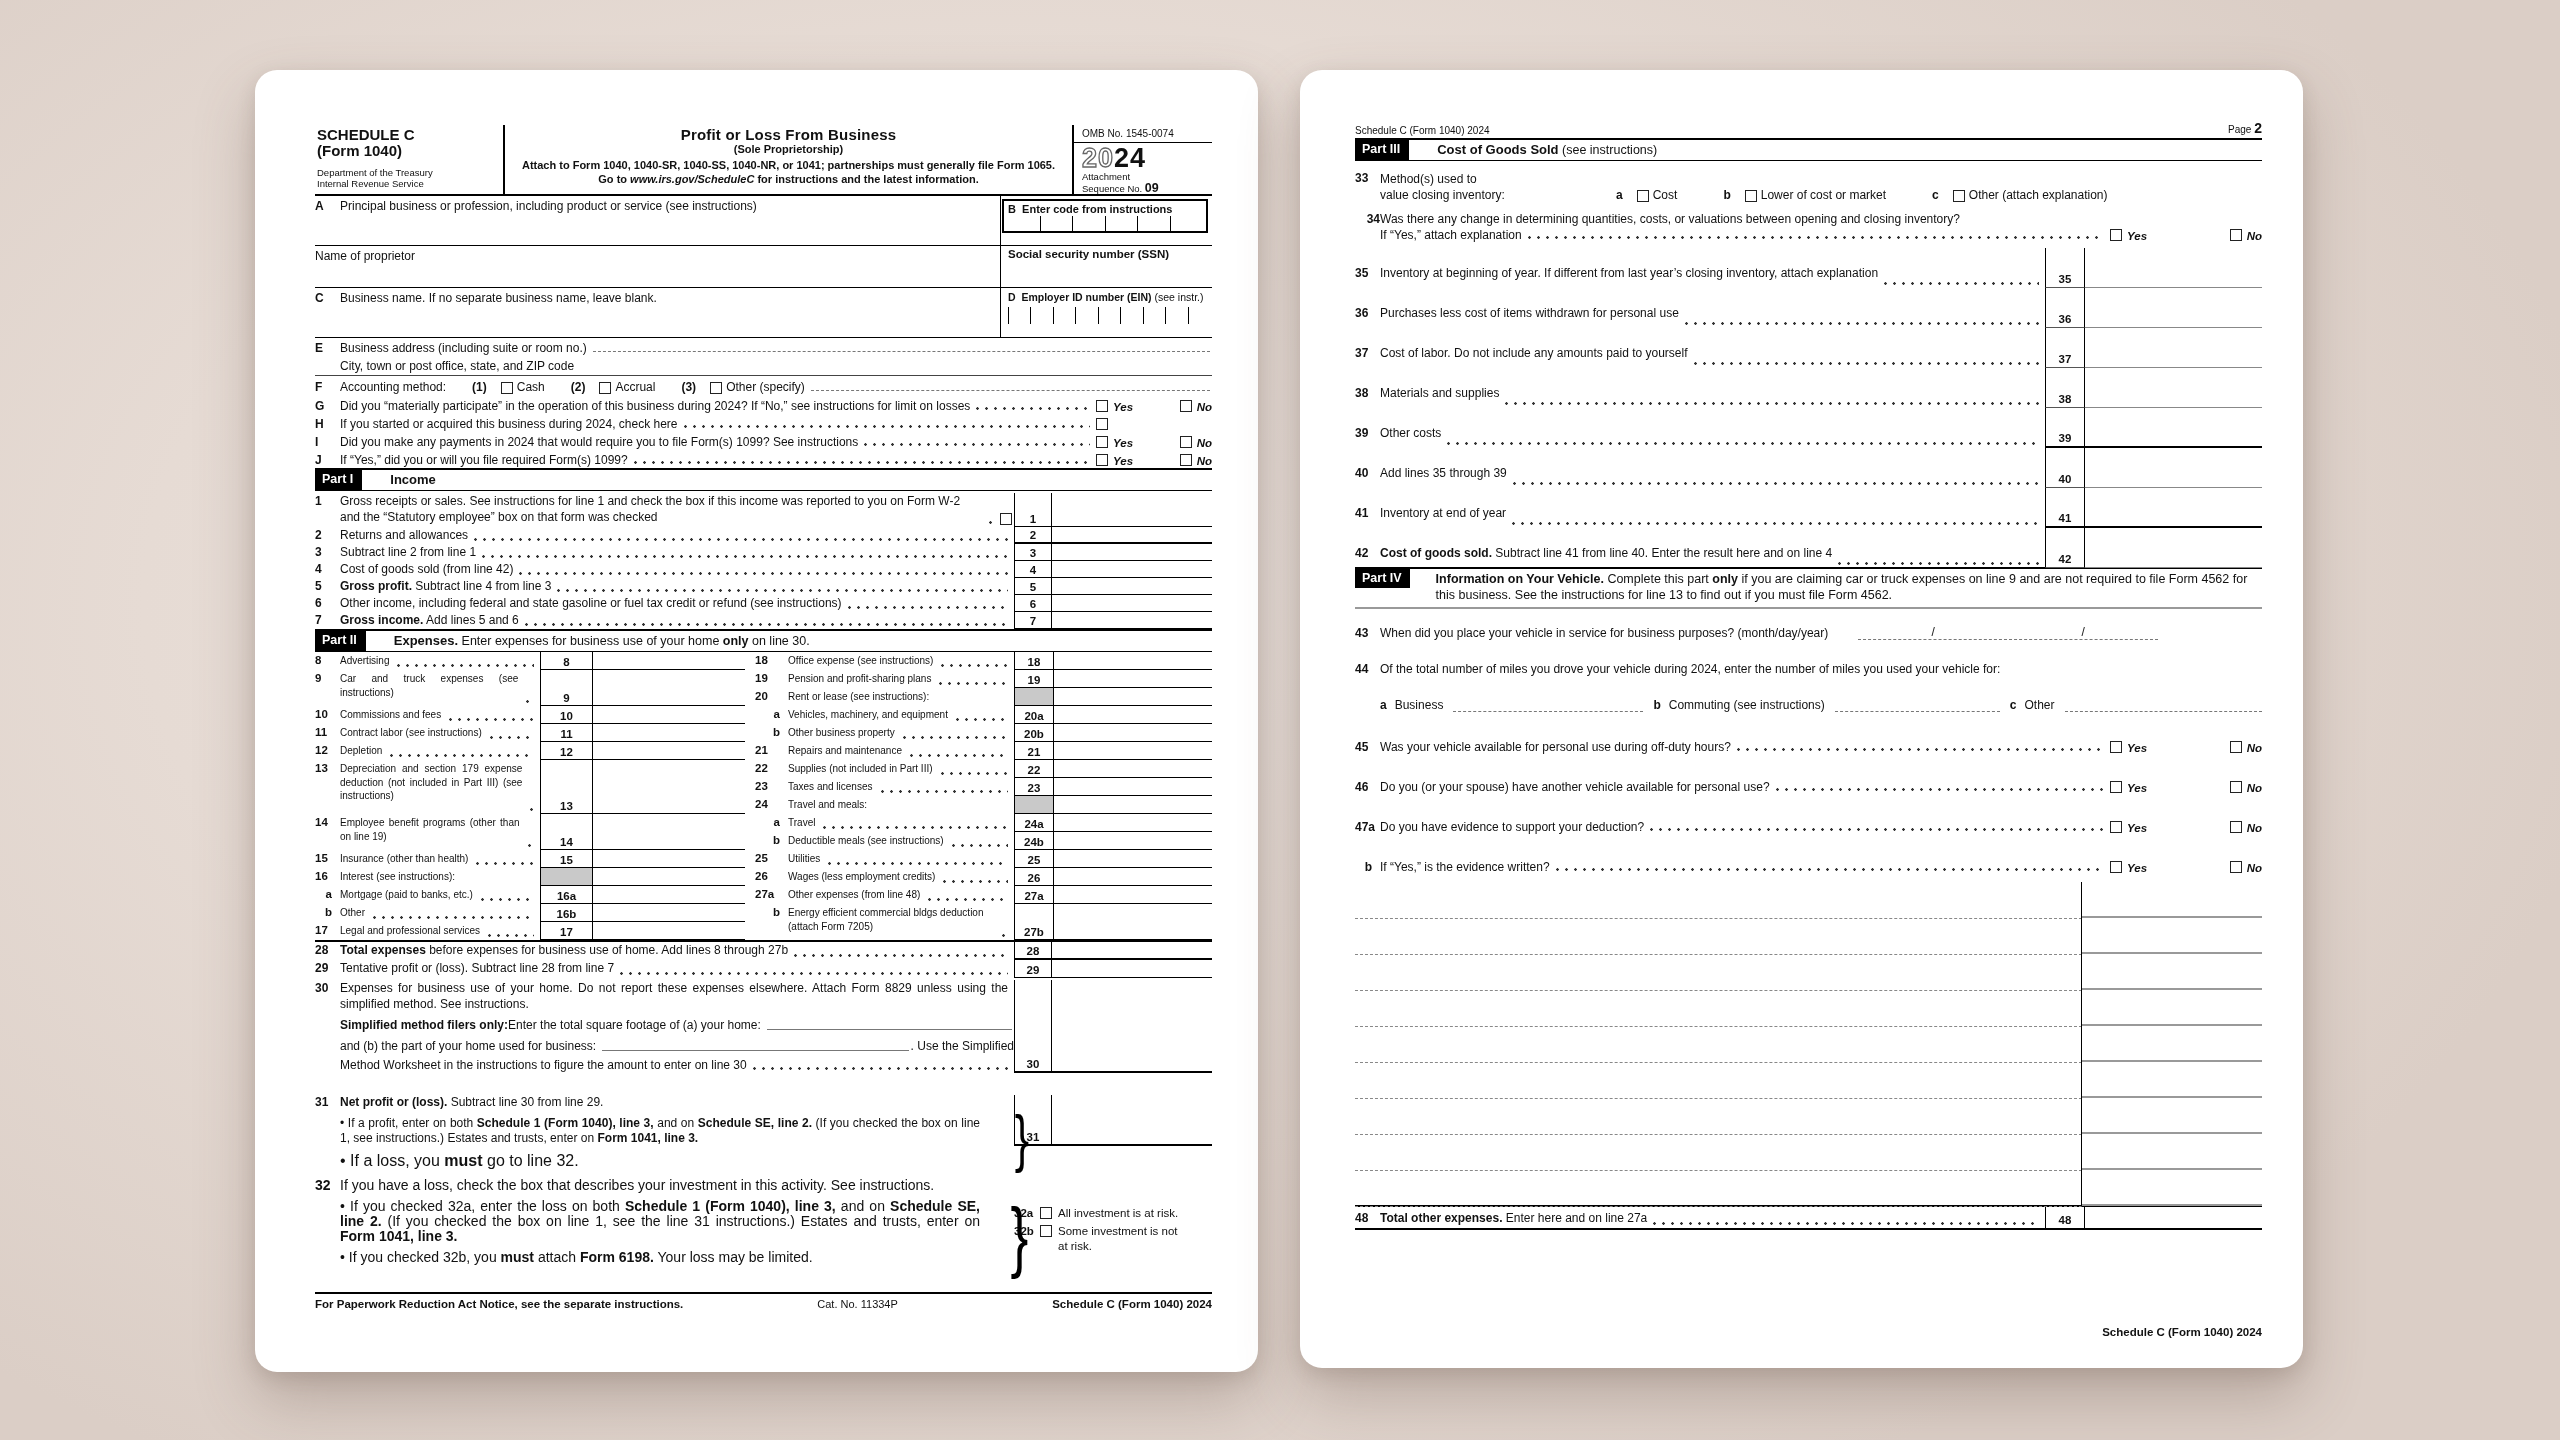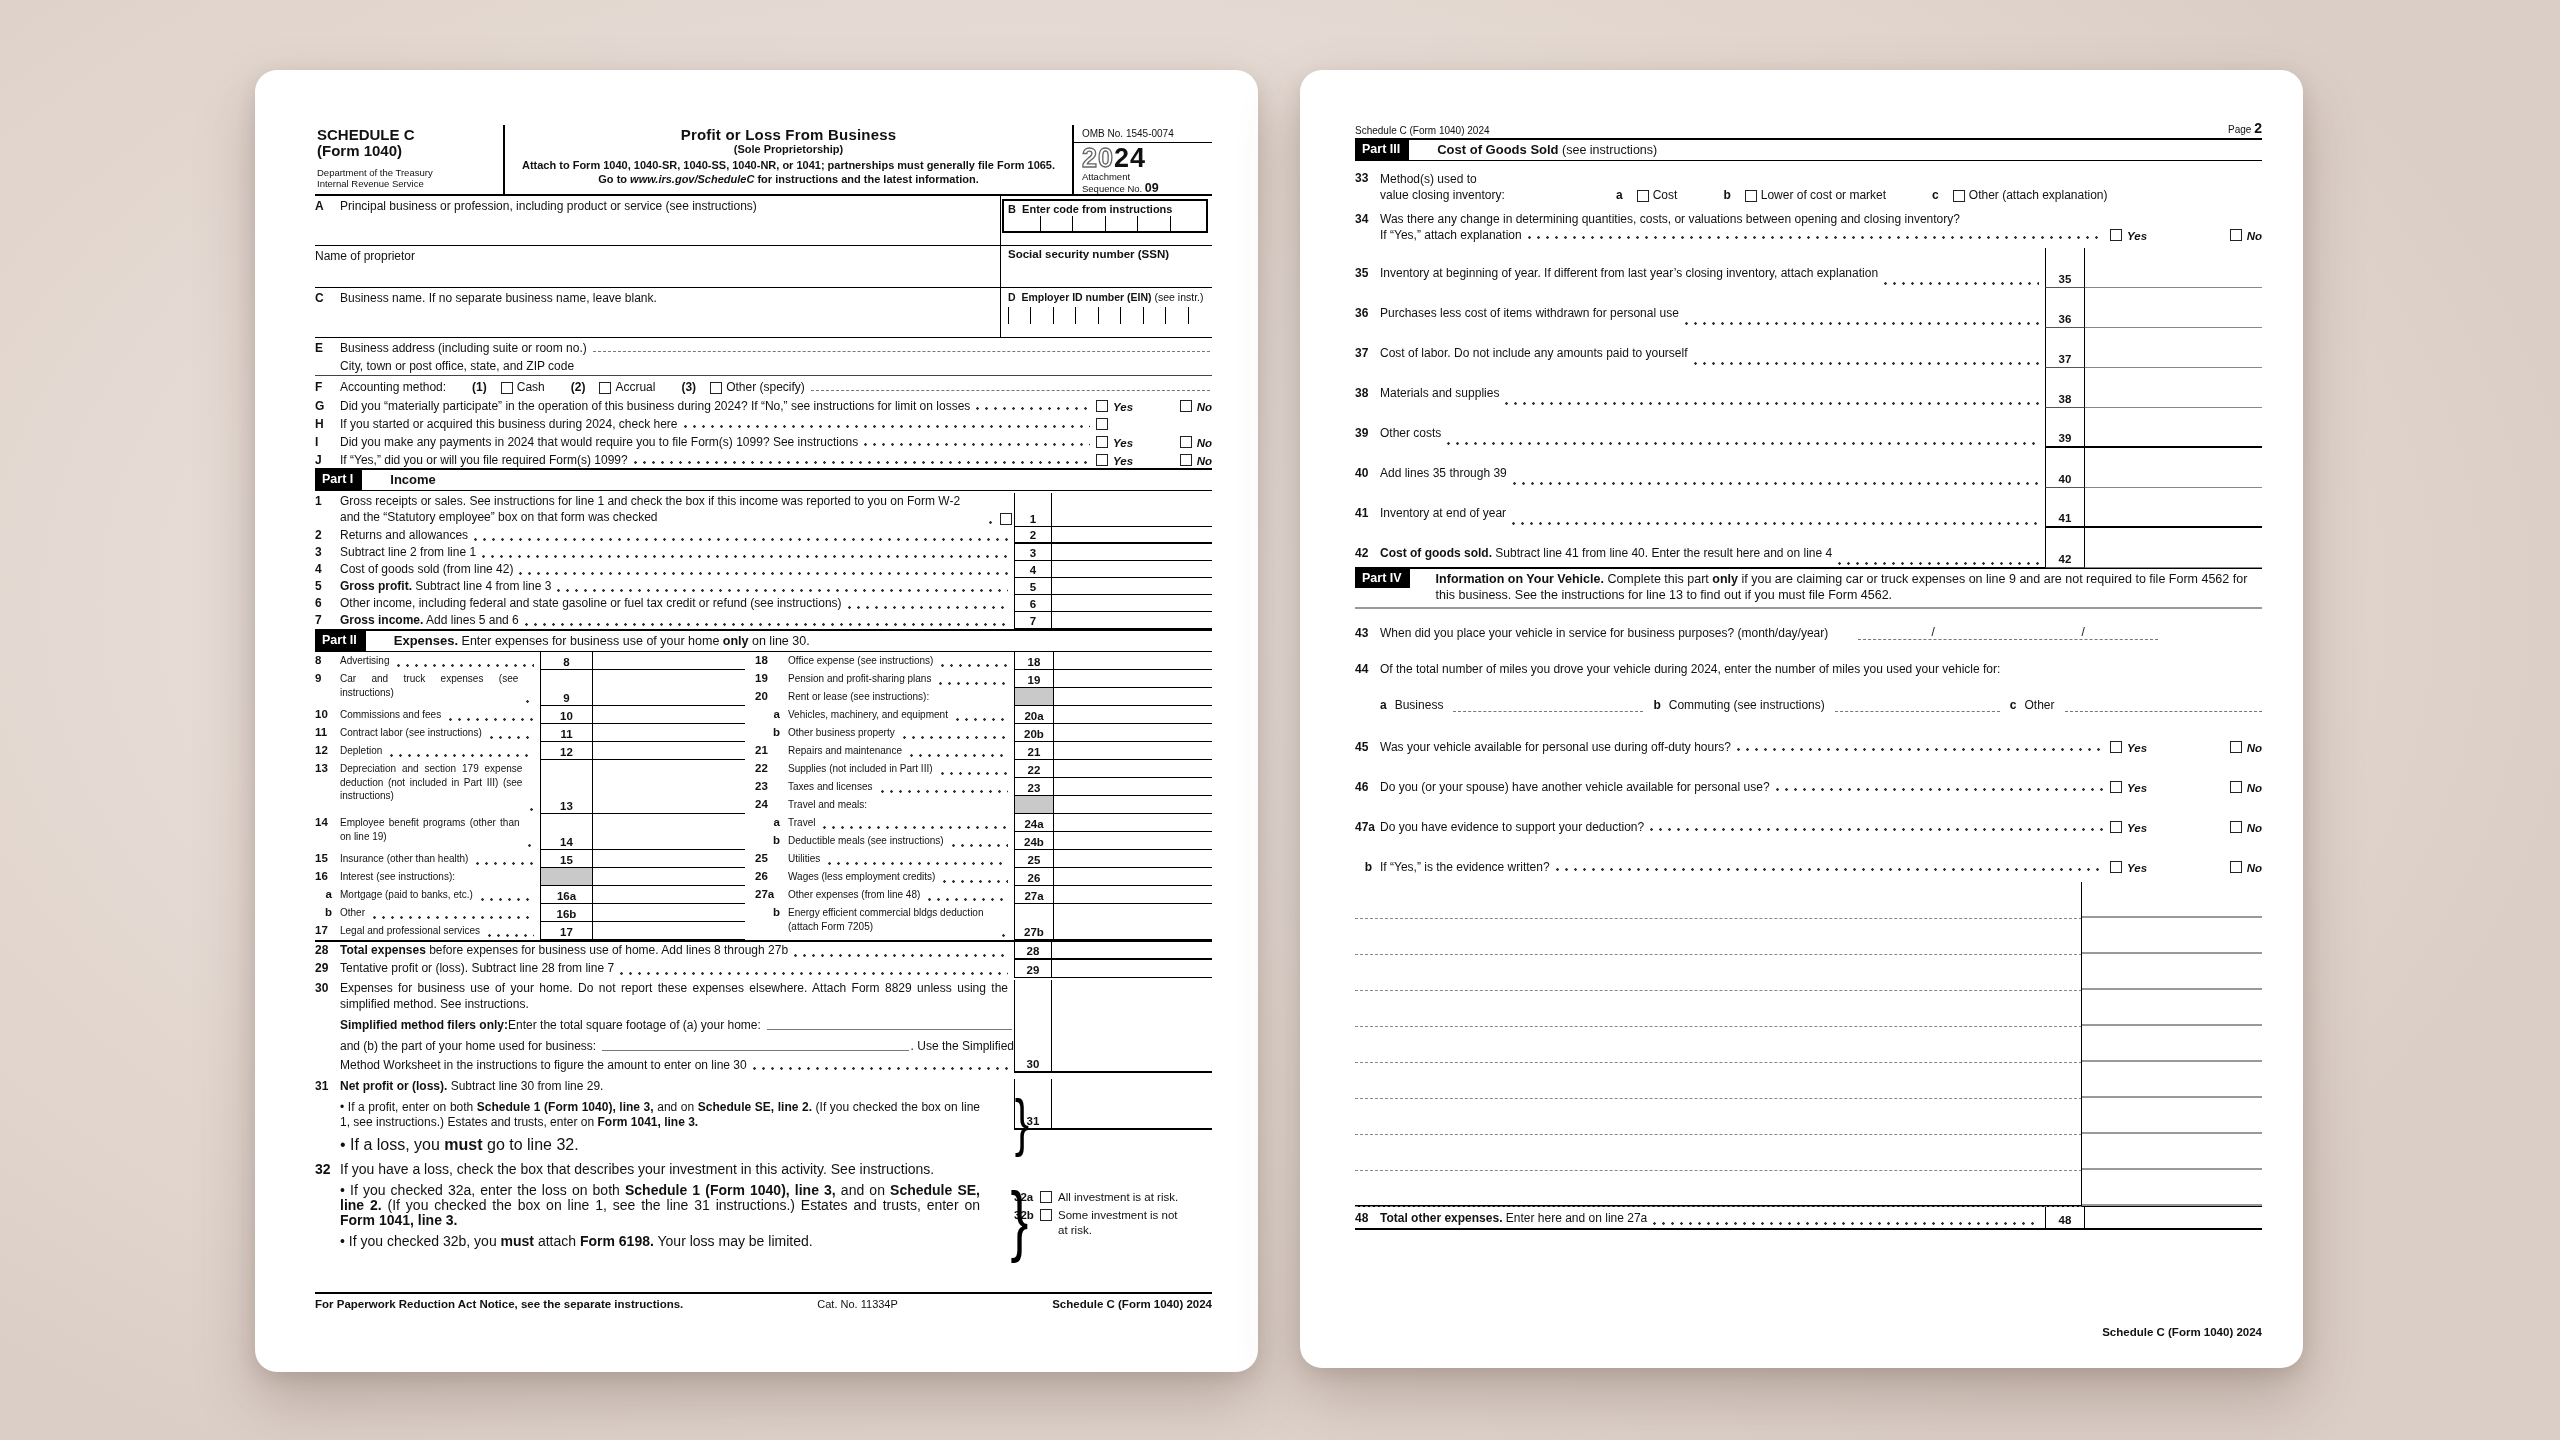--- a/index.html
+++ b/index.html
@@ -113,21 +113,21 @@
   .shaded { background:#c9c9c9; }
 
   
   .l30 { display:flex; }
   .l30 .lab { flex:1; font-size:12px; line-height:16px; }
   .l30 .lab .para { text-align:justify; padding-right:6px; }
   .l30row { display:flex; align-items:flex-end; margin-top:5px; }
   .bigbox { width:38px; flex:none; border-left:1px solid #000; border-right:1px solid #000; border-bottom:2.5px solid #000;
             font-weight:bold; font-size:11.5px; display:flex; align-items:flex-end; justify-content:center; padding-bottom:1px; }
   .bigamt { width:160px; flex:none; border-bottom:2.5px solid #000; }
-  .l31wrap { position:relative; margin-top:6px; }
+  .l31wrap { position:relative; margin-top:22px; }
   .l31 { display:flex; }
   .l31 .lab { flex:1; font-size:12px; line-height:15px; padding-right:34px; }
   .bullet { padding-left:25px; margin-top:6px; text-align:justify; }
   .brace { position:absolute; font-size:60px; font-weight:300; transform:scaleX(.72) scaleY(1.05); color:#000; line-height:1; }
   .l32wrap { position:relative; margin-top:8px; }
   .l32 { display:flex; }
   .l32 .lab { flex:1; font-size:14px; line-height:15px; padding-right:34px; }
   .l32 .right { width:198px; flex:none; font-size:11.5px; padding-top:28px; }
   .riskrow { display:flex; line-height:15px; margin-bottom:3px; }
   .riskrow .rn { font-weight:bold; width:26px; flex:none; }
@@ -139,21 +139,21 @@
   .pfoot b { font-size:11.5px; }
 
   
   .p2hdr { display:flex; justify-content:space-between; align-items:flex-end; font-size:10px; padding-bottom:2px; }
   .p2hdr .pg b { font-size:14px; }
   .band.p3 { border-top:2.5px solid #000; }
   .l33 { display:flex; font-size:12px; margin-top:10px; }
   .l33 .lab2 { width:190px; line-height:16px; }
   .l33 .opts { flex:1; display:flex; align-items:flex-end; padding-bottom:1px; }
   .l33 .ltr { font-weight:bold; margin-left:46px; }
-  .l34 { font-size:12px; margin-top:9px; }
+  .l34 { font-size:12px; margin-top:9px;text-align:right; }
   .l34 .row2 { display:flex; margin-top:2px; }
 
   .crow { display:flex; height:40px; align-items:center; }
   .crow .inner { flex:1; display:flex; font-size:12px; align-self:flex-end; height:22px; }
   .crow .cnum { width:25px; font-weight:bold; flex:none; }
   .cbox { width:40px; flex:none; align-self:stretch; border-left:1px solid #000; border-right:1px solid #000;
           display:flex; align-items:flex-end; justify-content:center; font-weight:bold; font-size:11.5px;
           border-bottom:1px solid #555; padding-bottom:2px; }
   .camt { width:177px; flex:none; align-self:stretch; border-bottom:1px solid #888; }
 

